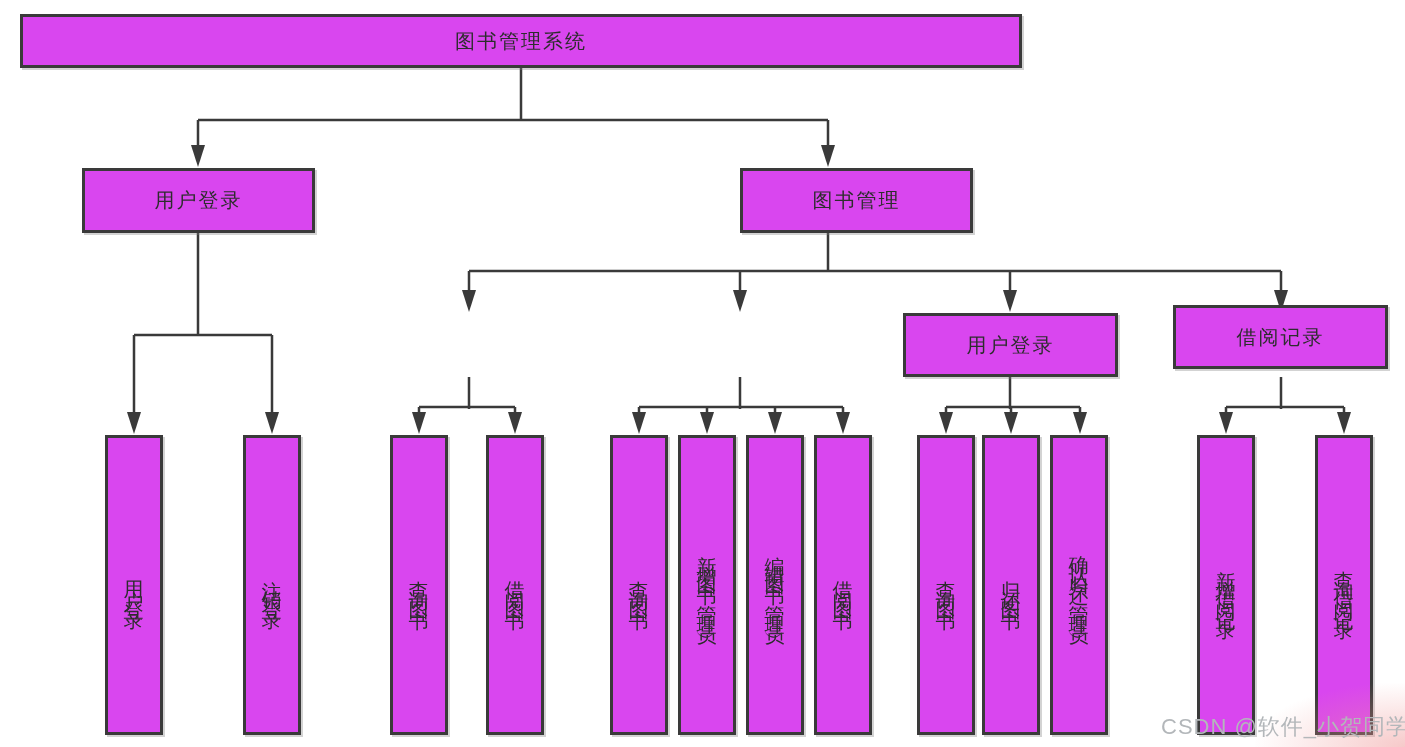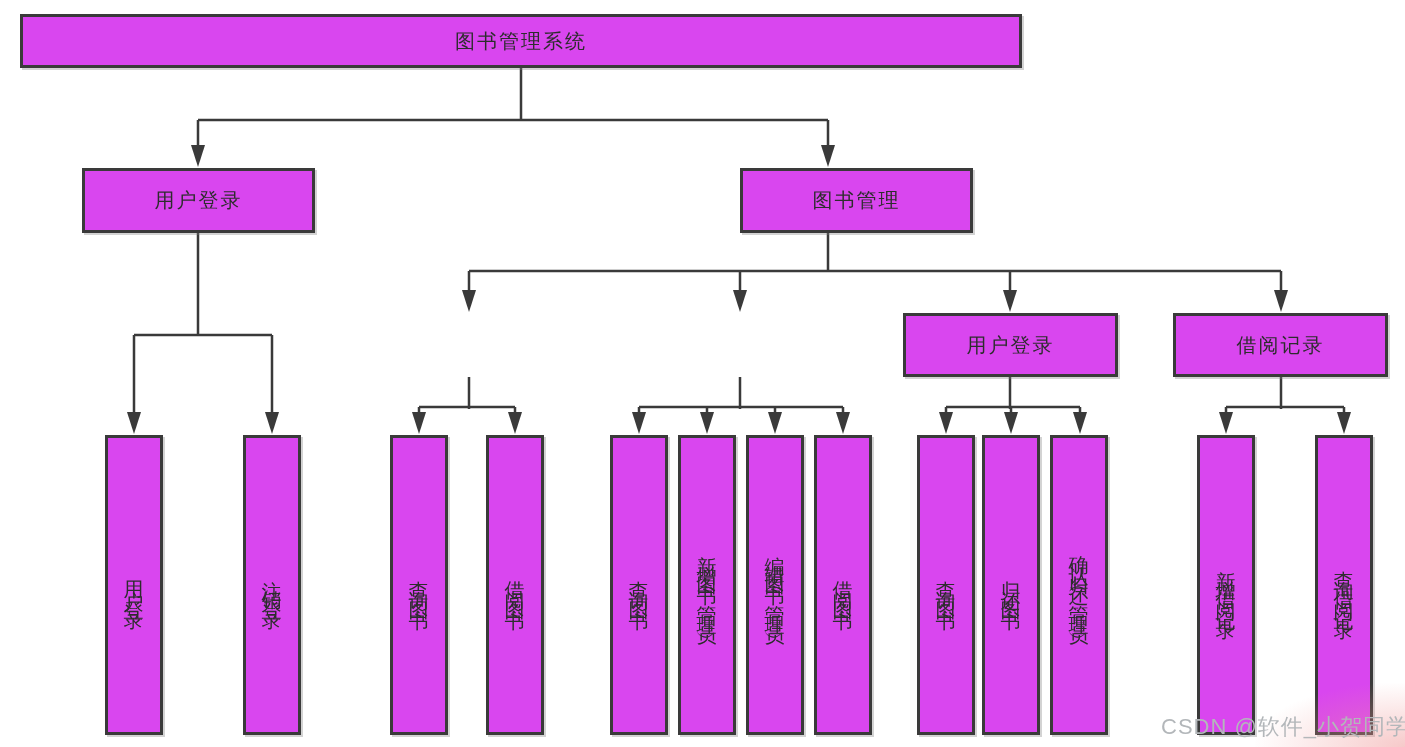--- a/index.html
+++ b/index.html
@@ -91,21 +91,21 @@
       <polygon points="1337,412 1351,412 1344,434"></polygon>
     </g>
   </svg>
 
   <div class="node" style="left:20px;top:14px;width:1002px;height:54px;">图书管理系统</div>
 
   <div class="node" style="left:82px;top:168px;width:233px;height:65px;">用户登录</div>
   <div class="node" style="left:712px;top:168px;width:233px;height:65px;margin-left:28px;">图书管理</div>
 
   <div class="node" style="left:903px;top:313px;width:215px;height:64px;">用户登录</div>
-  <div class="node" style="left:1173px;top:313px;width:215px;height:64px;">借阅记录</div>
+  <div class="node" style="left:1173px;top:305px;width:215px;height:64px;">借阅记录</div>
 
   <div class="node leaf" style="left:105px;top:435px;width:58px;height:300px;">
     <span class="vtext">用户登录</span>
   </div>
   <div class="node leaf" style="left:243px;top:435px;width:58px;height:300px;">
     <span class="vtext">注销登录</span>
   </div>
 
   <div class="node leaf" style="left:390px;top:435px;width:58px;height:300px;">
     <span class="vtext">查询图书</span>

